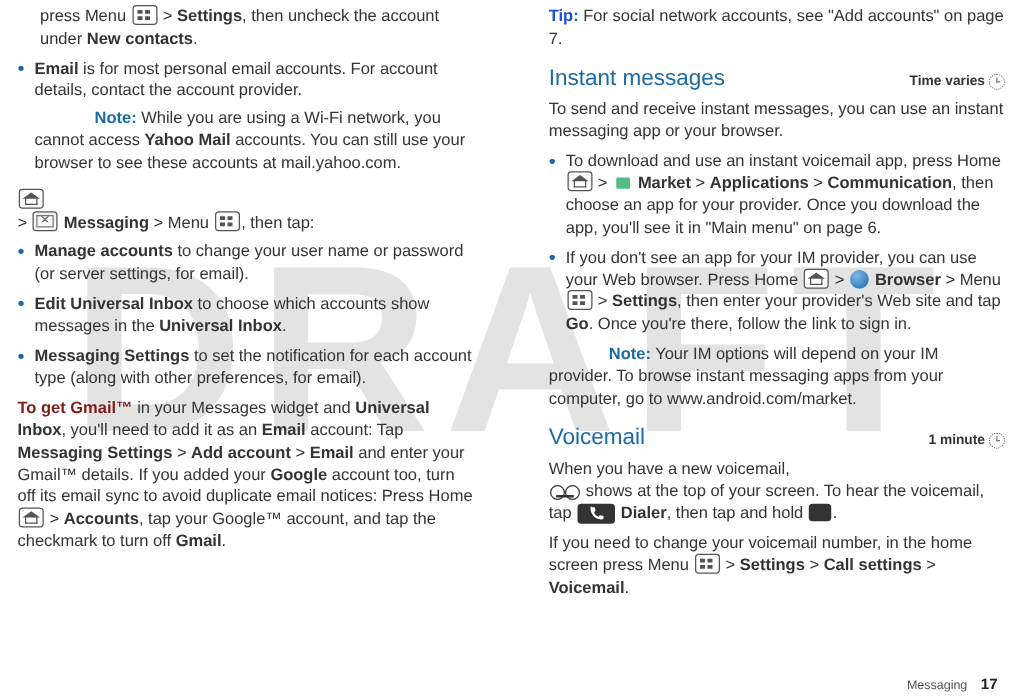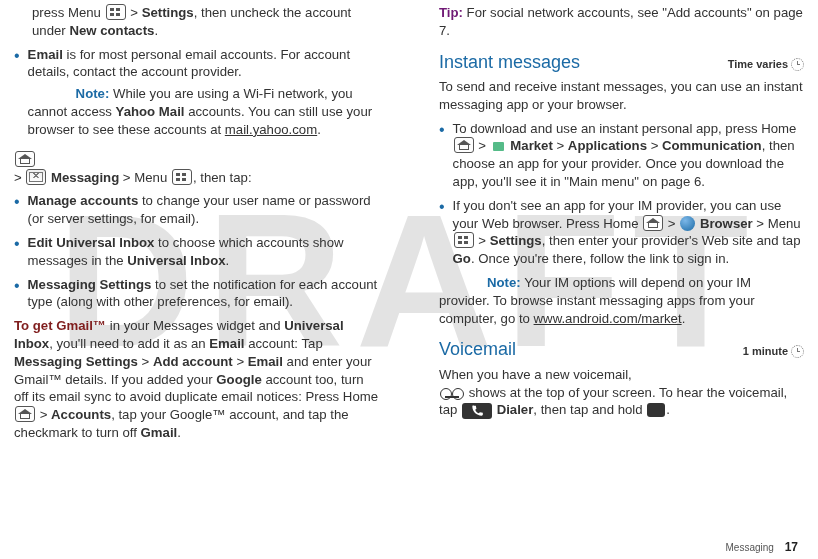--- a/index.html
+++ b/index.html
@@ -48,23 +48,23 @@
     font-size: 16px;
     line-height: 1;
     padding-right: 8px;
     padding-top: 2px;
   }
   .bullet-body {
     flex: 1;
   }
   .bold { font-weight: bold; }
   .note-label { color: #1b6aa5; font-weight: bold; padding-left: 48px; }
-  .tip-label { color: #701a75; font-weight: bold; }
+  .tip-label { color: #1d4ed8; font-weight: bold; }
   .link-label { color: #7f1d1d; font-weight: bold; }
-  .underline { text-decoration: underline; }
+  .underline { }
   .section-head {
     color: #1b6aa5;
     font-size: 18px;
     margin-top: 10px;
     margin-bottom: 2px;
     display: flex;
     justify-content: space-between;
     align-items: baseline;
   }
   .time-badge {
@@ -263,21 +263,21 @@
         <span>Time varies</span>
         <span class="clock"></span>
       </span>
     </div>
 
     <p>To send and receive instant messages, you can use an instant messaging app or your browser.</p>
 
     <div class="bullet-item">
       <div class="bullet-dot">•</div>
       <div class="bullet-body">
-        <span>To download and use an instant personal app, press Home</span>
+        <span>To download and use an instant voicemail app, press Home</span>
         <span class="icon icon-home"></span><span> &gt; </span><span class="icon icon-bag"></span>
         <span class="bold">Market</span><span> &gt; </span><span class="bold">Applications</span><span> &gt; </span><span class="bold">Communication</span><span>, then choose an app for your provider. Once you download the app, you'll see it in "Main menu" on page 6.</span>
       </div>
     </div>
 
     <div class="bullet-item">
       <div class="bullet-dot">•</div>
       <div class="bullet-body">
         <span>If you don't see an app for your IM provider, you can use your Web browser. Press Home</span>
         <span class="icon icon-home"></span><span> &gt; </span><span class="icon icon-globe"></span>
@@ -303,20 +303,24 @@
       <span class="icon icon-vm">
           <span class="icon-vm-span"></span>
         </span><span> shows at the top of your screen. To hear the voicemail, tap </span><span class="icon icon-dialer">
           <svg viewBox="0 0 24 24">
             <path fill="#fff" d="M6 2c-1 0-2 1-2 2 0 9 7 16 16 16 1 0 2-1 2-2v-3l-5-1-2 2c-3-1-5-3-6-6l2-2-1-5H6z"></path>
           </svg>
         </span>
       <span class="bold">Dialer</span><span>, then tap and hold </span><span class="icon icon-dark"></span><span>.</span>
     </p>
 
+    <p>
+      <span>If you need to change your voicemail number, in the home screen press Menu</span>
+      <span class="icon icon-menu"></span><span> &gt; </span><span class="bold">Settings</span><span> &gt; </span><span class="bold">Call settings</span><span> &gt; </span><span class="bold">Voicemail</span><span>.</span>
+    </p>
 
   </div>
 </div>
 
 <div class="footer">
   <span>Messaging</span>
   <span class="pnum">17</span>
 </div>
 
 </body></html>

